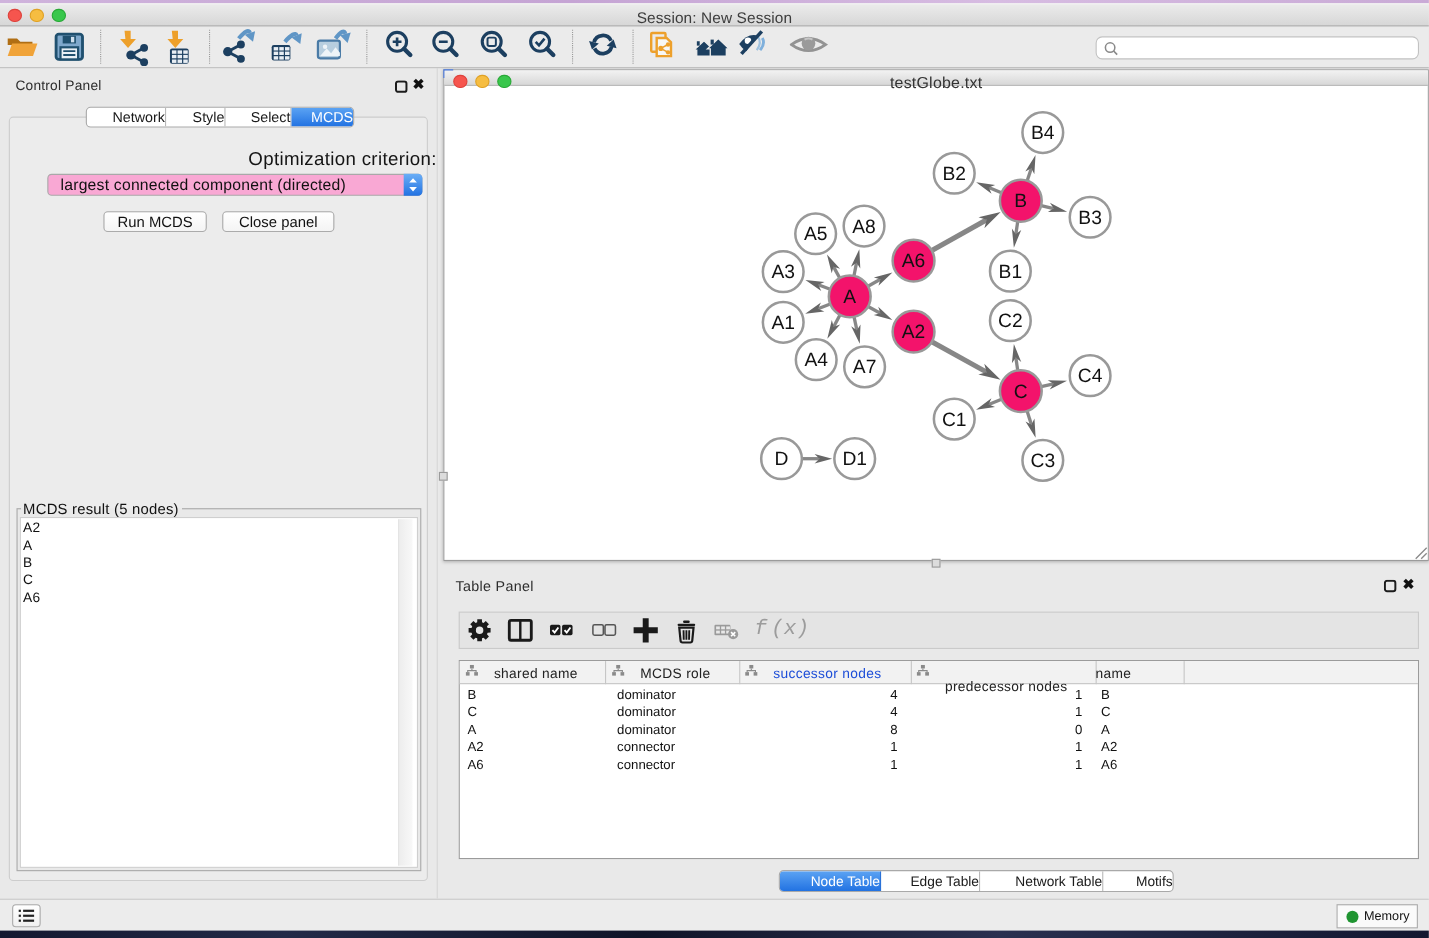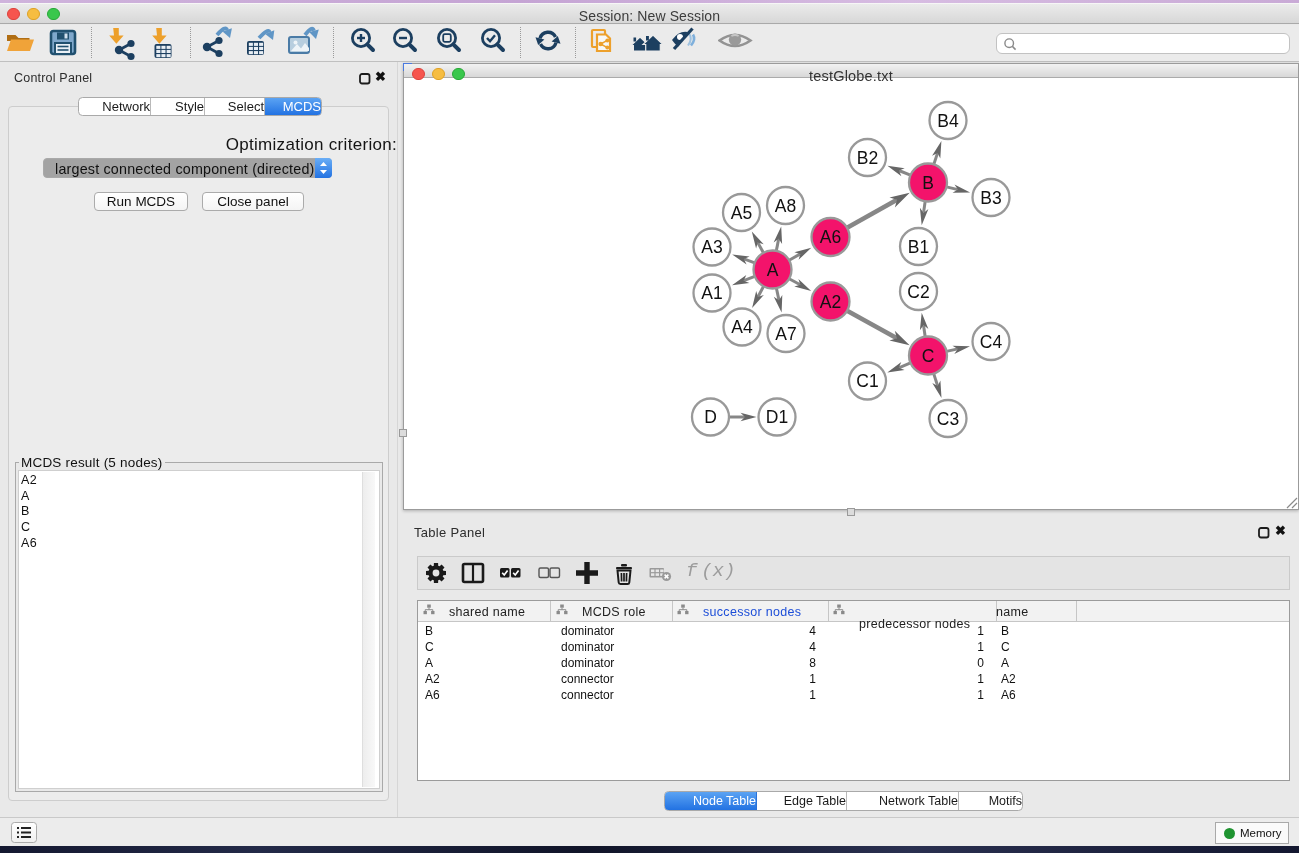--- a/index.html
+++ b/index.html
@@ -165,21 +165,21 @@
 
 <div class="seg" style="left:78px;top:96.5px;height:19.5px;font-size:13px;line-height:18px">
  <div style="width:72px">Network</div>
     <div style="width:54px">Style</div>
     <div style="width:60px">Select</div>
     <div class="sel" style="width:56px">MCDS</div>
 </div>
 
 <div class="abs" style="left:0;top:135px;width:397px;text-align:right;font-size:17px;letter-spacing:0.3px;color:#141414">Optimization criterion:</div>
 
-<div class="abs" style="left:43px;top:158px;width:289px;height:20px;background:#a3a3a3;border:1px solid #a9a9a9;border-radius:4px">
+<div class="abs" style="left:43px;top:158px;width:341px;height:20px;background:#f9a8d4;border:1px solid #a9a9a9;border-radius:4px">
  <div class="abs" style="left:11px;top:1.5px;font-size:14.3px;letter-spacing:0.2px;color:#111">largest connected component (directed)</div>
  <div class="abs" style="right:-1px;top:-1px;width:17px;height:20px;background:linear-gradient(#6aaef6,#2272e2);border-radius:0 4px 4px 0">
   <svg width="17" height="20" viewBox="0 0 17 20">
         <path d="M5,8 l3.5,-4 l3.5,4 z M5,12 l3.5,4 l3.5,-4 z" fill="#fff"></path>
       </svg>
  </div>
 </div>
 
 <div class="btn" style="left:94px;top:192px;width:94px;height:19px;line-height:17px">Run MCDS</div>
 <div class="btn" style="left:202px;top:192px;width:102px;height:19px;line-height:17px">Close panel</div>
@@ -379,21 +379,21 @@
     <rect x="8.1" y="7" width="3.4" height="3.2" fill="#8a8a8a"></rect>
     <path d="M6,3.7 v2 M2.2,7 v-1.3 h7.6 V7" fill="none" stroke="#8a8a8a" stroke-width="1"></path>
   </svg>
 <svg style="position:absolute;left:833px;top:604px;z-index:6" width="12" height="11" viewBox="0 0 12 11">
     <rect x="4.2" y="0.5" width="3.6" height="3.2" fill="#8a8a8a"></rect>
     <rect x="0.5" y="7" width="3.4" height="3.2" fill="#8a8a8a"></rect>
     <rect x="8.1" y="7" width="3.4" height="3.2" fill="#8a8a8a"></rect>
     <path d="M6,3.7 v2 M2.2,7 v-1.3 h7.6 V7" fill="none" stroke="#8a8a8a" stroke-width="1"></path>
   </svg>
 
-<div class="seg" style="left:664px;top:791px;height:20px;font-size:12.5px;line-height:18.5px">
+<div class="seg" style="left:708px;top:791px;height:20px;font-size:12.5px;line-height:18.5px">
  <div class="sel" style="width:92px">Node Table</div>
     <div style="width:90px">Edge Table</div>
     <div style="width:112px">Network Table</div>
     <div style="width:63px">Motifs</div>
 </div>
 
 <div class="abs" style="left:0;top:817px;width:1299px;height:29px;background:#ececec;border-top:1px solid #c9c9c9"></div>
 <div class="abs" style="left:11px;top:822px;width:26px;height:21px;background:linear-gradient(#fff,#f0f0f0);border:1px solid #ababab;border-radius:3.5px">
  <svg width="24" height="19" viewBox="0 0 24 19">
       <g fill="#222">

